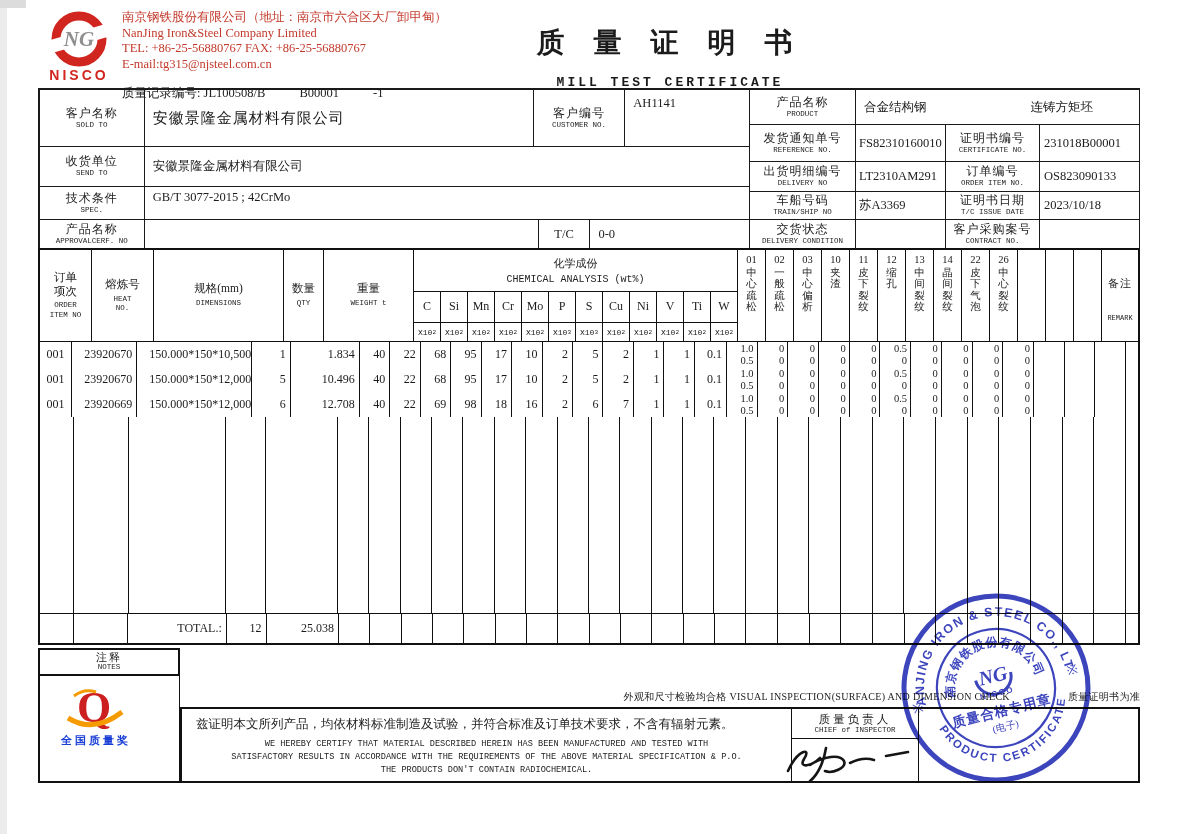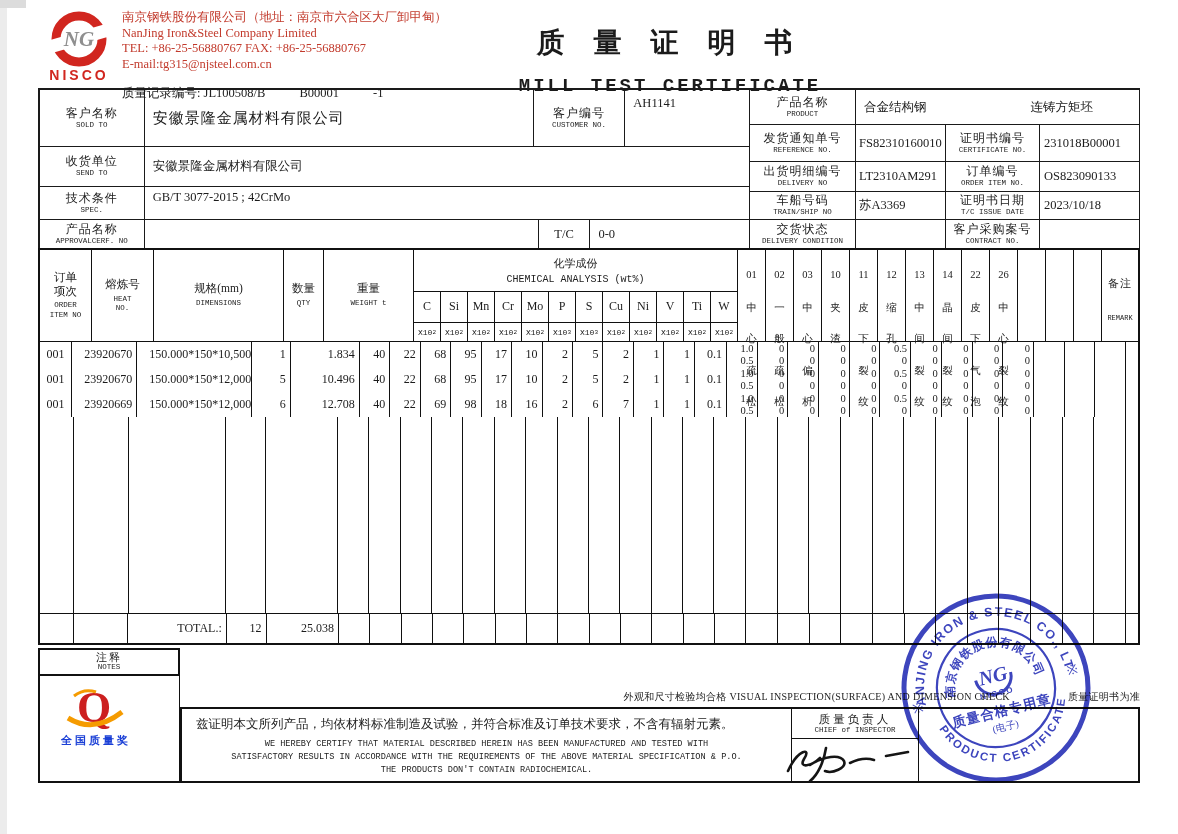--- a/index.html
+++ b/index.html
@@ -12,21 +12,21 @@
   
   .edge-left { left:0; top:0; width:7px; height:834px; background:#ececec; }
   .edge-corner { left:0; top:0; width:26px; height:8px; background:#dcdcdc; }
 
   
   .company { left:122px; top:10px; width:372px; line-height:15.5px; font-size:12.5px; }
   .company .rec { color:#222; margin-top:14px; }
   .company .rec span { margin-right:34px; }
   .titles { left:455px; top:24px; width:430px; text-align:center; }
   .title-cn { font-size:28px; font-weight:600; letter-spacing:11px; }
-  .title-en { font-size:19px; font-weight:700; letter-spacing:3px; margin-top:13px;
+  .title-en { font-size:13px; font-weight:700; letter-spacing:3px; margin-top:13px;
               font-family:"Liberation Mono","DejaVu Sans Mono",monospace; }
 
   
   .itable { border-top:2px solid #1a1a1a; }
   .info-left  { left:38px; top:88px; width:712px; border-left:2px solid #1a1a1a; }
   .info-right { left:750px; top:88px; width:390px; }
   .irow { display:flex; }
   .cell { border-right:1px solid #1a1a1a; border-bottom:1px solid #1a1a1a; }
   .lab { display:flex; flex-direction:column; align-items:center; justify-content:center; line-height:1.15; text-align:center; }
   .lab .cn { font-size:12px; letter-spacing:1px; }
@@ -58,21 +58,21 @@
   .chem-els { display:flex; height:32px; border-bottom:1px solid #111; }
   .chem-els .el { flex:1; border-right:1px solid #111; display:flex; align-items:center;
                   justify-content:center; font-size:12px; }
   .chem-els .el:last-child { border-right:none; }
   .chem-mult { display:flex; height:18px; }
   .chem-mult .mu { flex:1; border-right:1px solid #111; display:flex; align-items:center;
                    justify-content:center; font-size:8px; font-family:"Liberation Mono","DejaVu Sans Mono",monospace; }
   .chem-mult .mu:last-child { border-right:none; }
   .chem-mult sup { font-size:6px; }
   .defect-head { border-right:1px solid #111; display:flex; flex-direction:column; align-items:center;
-                 padding-top:19px; font-size:10.5px; line-height:1.1;gap:20px; }
+                 padding-top:4px; font-size:10.5px; line-height:1.1; }
   .defect-head .dnum { margin-bottom:1px; }
   .remark-head { display:flex; flex-direction:column; align-items:center; padding-top:8px; gap:24px; }
   .remark-head .cn { font-size:11px; letter-spacing:1px; }
   .remark-head .en { font-size:7px; font-family:"Liberation Mono","DejaVu Sans Mono",monospace; }
   .tbody { display:flex; flex-direction:column; flex:1; }
   .trow { display:flex; height:25px; font-size:12px;gap:12px; }
   .trow .bc { border-right:1px solid #111; display:flex; align-items:center; }
   .bc.cen { justify-content:center; }
   .bc.rt  { justify-content:flex-end; padding-right:4px; }
   .bc.dfx { flex-direction:column; align-items:flex-end; justify-content:center;

